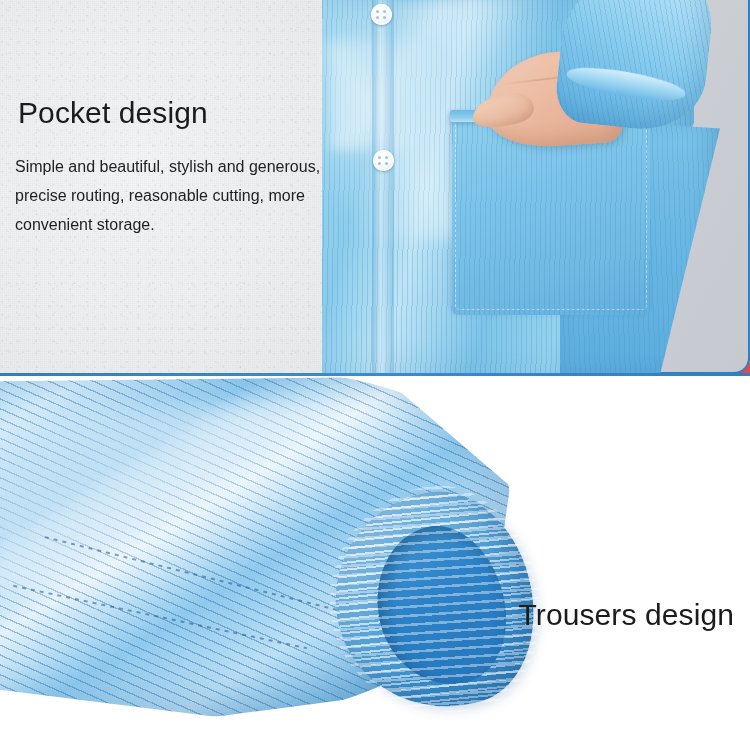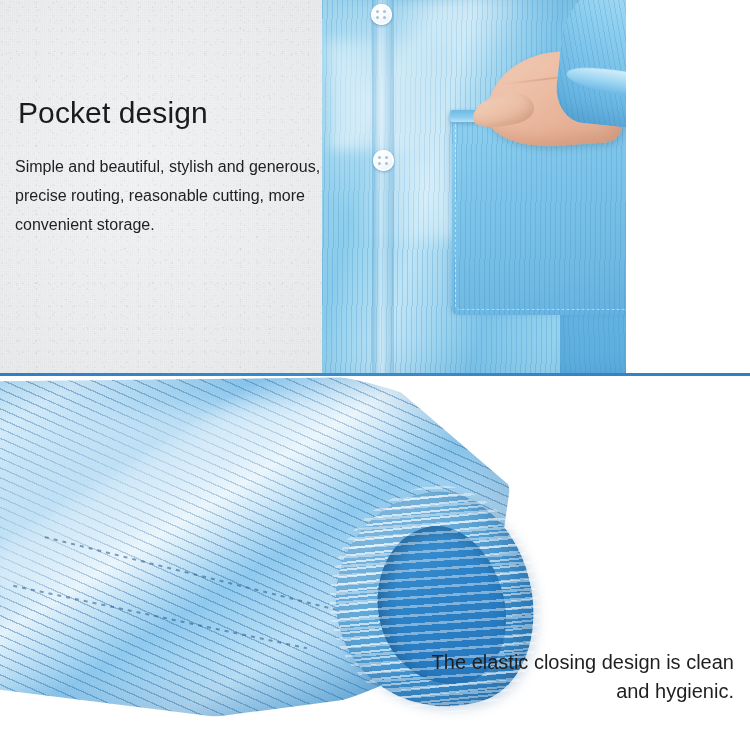--- a/index.html
+++ b/index.html
@@ -12,21 +12,21 @@
   }
   #stage {
     position:relative;
     width:750px; height:750px;
     background:#ffffff;
   }
 
   
   .panel-top {
     position:absolute;
-    left:0; top:0; width:626px; height:374px;
+    left:0; top:0; width:750px; height:374px;
     overflow:hidden;
     background:#ef4444;
   }
   
   .top-textbg {
     position:absolute; left:0; top:0; width:344px; height:374px;
     background:
       repeating-linear-gradient(0deg, rgba(0,0,0,0.012) 0 1px, rgba(255,255,255,0.012) 1px 2px),
       repeating-linear-gradient(90deg, rgba(0,0,0,0.010) 0 1px, rgba(255,255,255,0.010) 1px 2px),
       radial-gradient(ellipse at 40% 45%, #f3f4f5 0%, #eceeef 60%, #e7e9eb 100%);
@@ -308,15 +308,15 @@
   <div class="panel-bottom">
     <div class="trouser"></div>
     <div class="trouser-sheen"></div>
     <div class="stitch"></div>
     <div class="stitch stitch2"></div>
     <div class="cuff"></div>
     <div class="cuff-inner"></div>
     <div class="cuff-ruffle"></div>
   </div>
 
-  <div class="body-bottom">The elastic closing design is clean and hygienic.</div>
+  <div class="heading-bottom">Trousers design</div>
 
 </div>
 
 </body></html>

